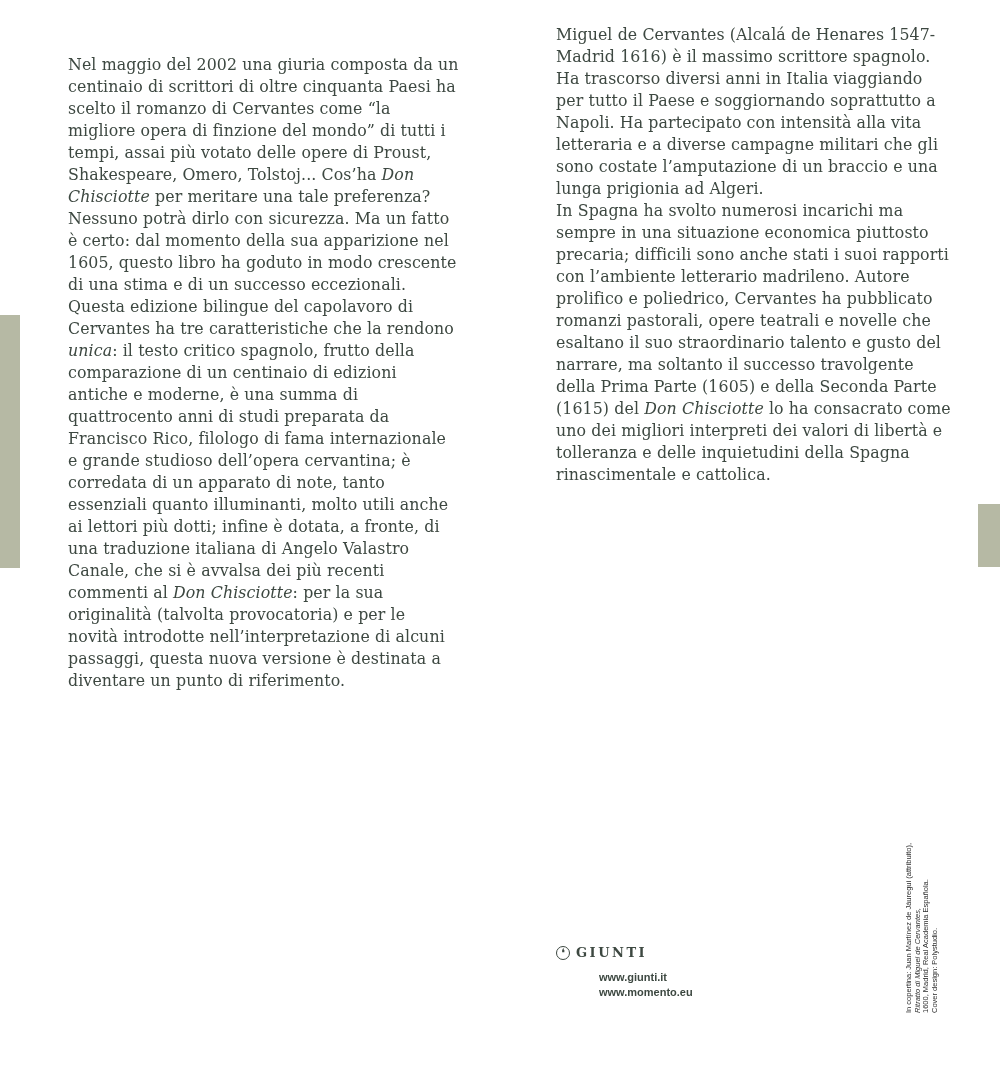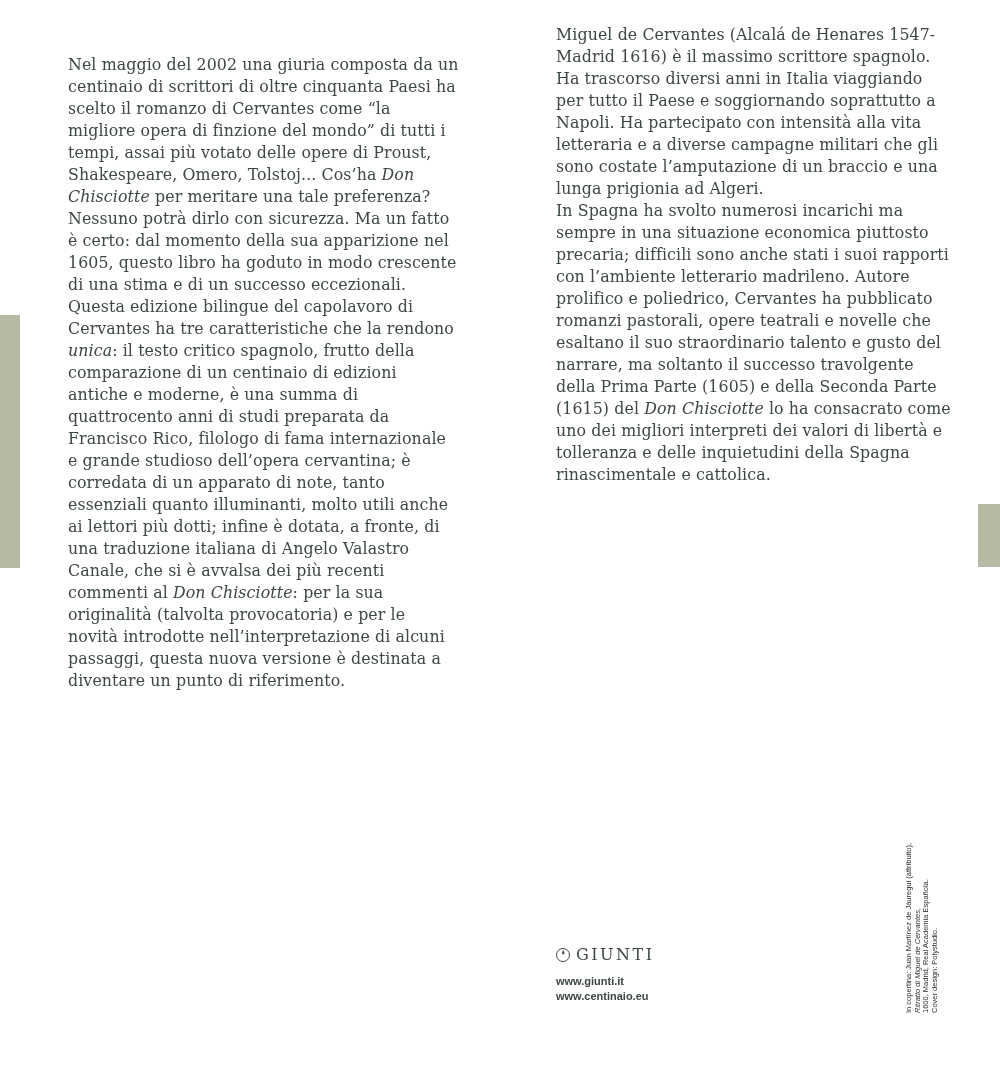--- a/index.html
+++ b/index.html
@@ -49,29 +49,30 @@
     border-radius: 50%;
     display: inline-flex;
     align-items: center;
     justify-content: center;
     font-size: 10px;
     line-height: 10px;
     font-weight: bold;
     box-sizing: border-box;
   }
   .logo-text {
-    font-size: 16px;
+    font-size: 13px;
     letter-spacing: 2.5px;
-    font-weight: 400;
+    font-weight: 700;
   }
   .urls {
     font-family: "Liberation Sans", sans-serif;
     font-weight: bold;
     font-size: 11px;
     line-height: 15px;
+    margin-left: 43px;
   }
 
   .credits {
     position: absolute;
     left: 905px;
     top: 1013px;
     width: 226px;
     transform: rotate(-90deg);
     transform-origin: 0 0;
     font-family: "Liberation Sans", sans-serif;
@@ -94,21 +95,21 @@
   <div class="text-col right-col"><span>Miguel de Cervantes (Alcalá de Henares 1547-Madrid 1616) è il massimo scrittore spagnolo. Ha trascorso diversi anni in Italia viaggiando per tutto il Paese e soggiornando soprattutto a Napoli. Ha partecipato con intensità alla vita letteraria e a diverse campagne militari che gli sono costate l’amputazione di un braccio e una lunga prigionia ad Algeri.
 In Spagna ha svolto numerosi incarichi ma sempre in una situazione economica piuttosto precaria; difficili sono anche stati i suoi rapporti con l’ambiente letterario madrileno. Autore prolifico e poliedrico, Cervantes ha pubblicato romanzi pastorali, opere teatrali e novelle che esaltano il suo straordinario talento e gusto del narrare, ma soltanto il successo travolgente della Prima Parte (1605) e della Seconda Parte (1615) del </span><span style="font-style: italic;">Don Chisciotte</span><span> lo ha consacrato come uno dei migliori interpreti dei valori di libertà e tolleranza e delle inquietudini della Spagna rinascimentale e cattolica.</span></div>
 
   <div class="publisher">
     <div class="logo-row">
       <span class="logo-mark">❛</span>
       <span class="logo-text">GIUNTI</span>
     </div>
     <div class="urls">
       <div>www.giunti.it</div>
-      <div>www.centinaio.eu</div>
+      <div>www.momento.eu</div>
     </div>
   </div>
 
   <div class="credits"><span>In copertina: Juan Martínez de Jáuregui (attribuito),
 </span><span style="font-style: italic;">Ritratto di Miguel de Cervantes,</span><span>
 1600, Madrid, Real Academia Española.
 Cover design: Polystudio.</span></div>
 
 </div>
 

